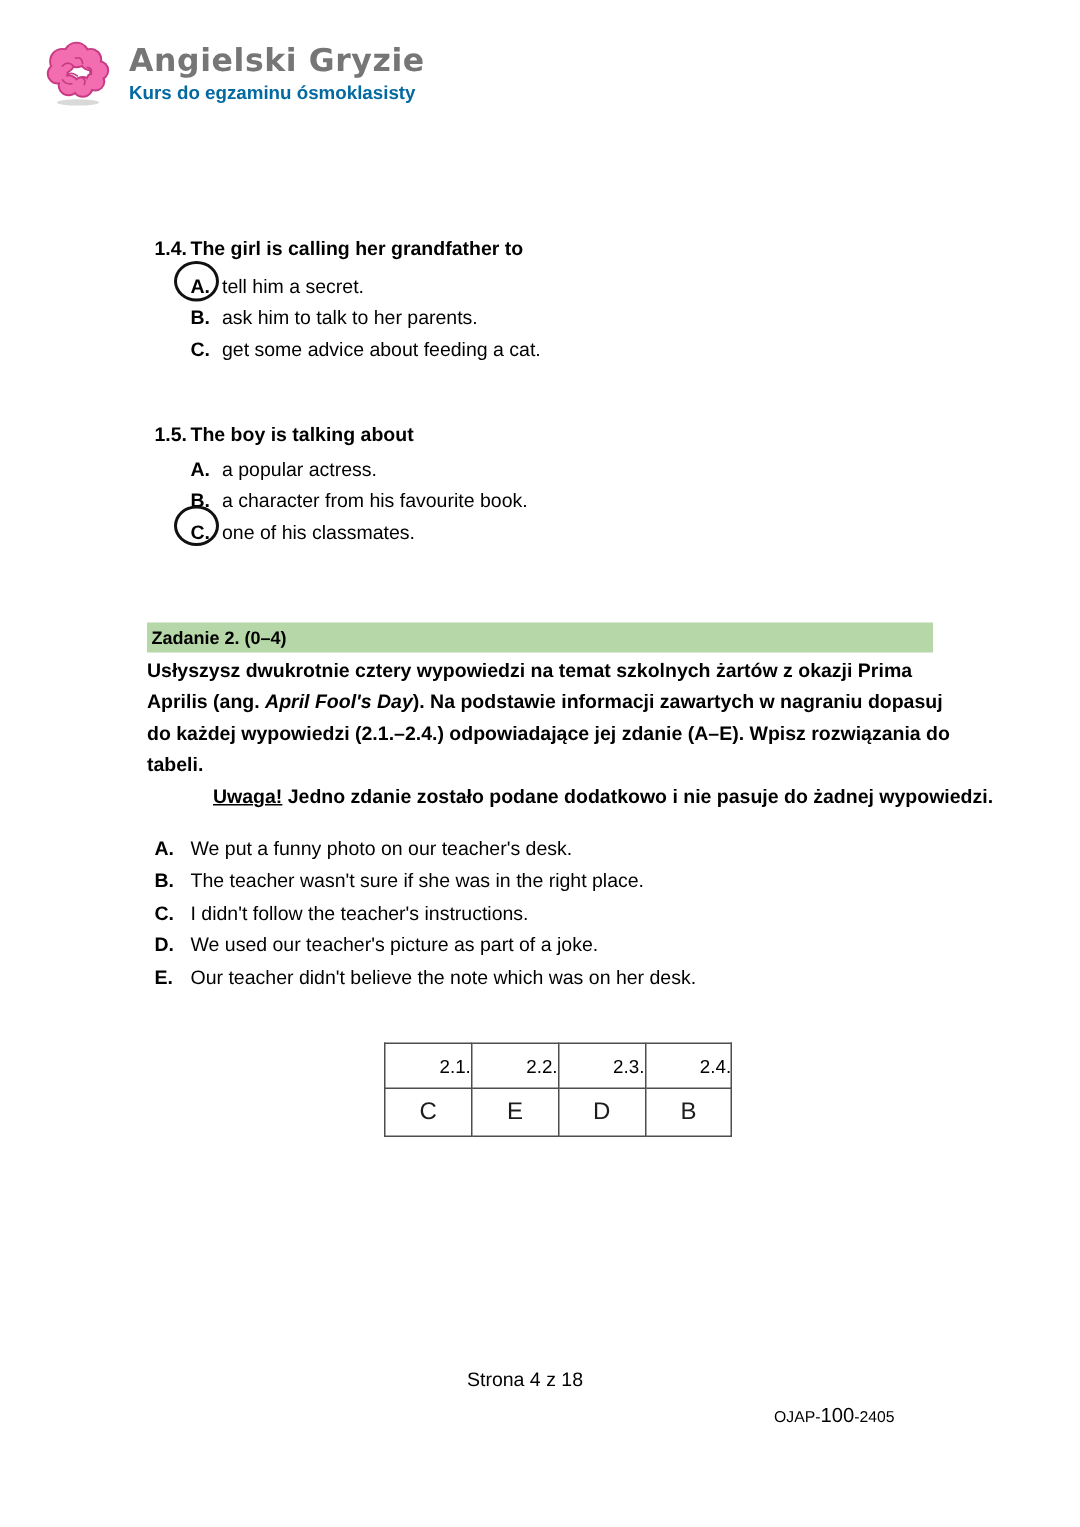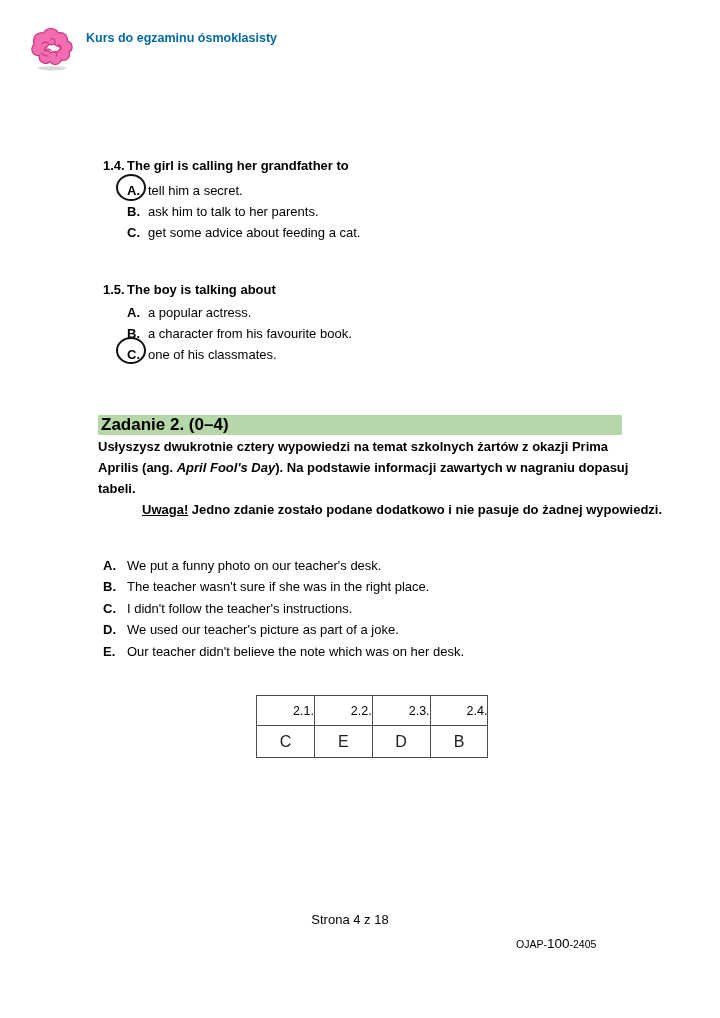--- a/index.html
+++ b/index.html
@@ -40,21 +40,21 @@
     position:absolute; width:30px; height:27px;
     border:2px solid #111; border-radius:50%;
     background:transparent;
   }
   .circle-14 { left:116px; top:174px; }
   .circle-15 { left:116px; top:337px; }
 
   
   .task-heading {
     position:absolute; left:98px; top:415px; width:524px; height:20px;
-    background:#b6d7a8; font-size:17px; font-weight:bold; line-height:20px;
+    background:#b6d7a8; font-size:12px; font-weight:bold; line-height:20px;
     padding-left:3px;
   }
   .task-body { position:absolute; left:98px; top:436px; width:540px; font-size:13px; }
   .tline { line-height:21px; white-space:nowrap; }
   .b  { font-weight:bold; }
   .bi { font-weight:bold; font-style:italic; }
   .bu { font-weight:bold; text-decoration:underline;margin-left:44px; }
 
   
   .statements { position:absolute; left:103px; top:555px; font-size:13px; }
@@ -111,20 +111,21 @@
       <g fill="none" stroke="#c93a85" stroke-width="2.2" stroke-linecap="round">
         <path d="M30 40 q7 -7 14 0"></path>
         <path d="M47 30 q8 -2 9 7"></path>
         <path d="M62 42 q7 1 5 9"></path>
         <path d="M36 52 q6 -5 13 1"></path>
         <path d="M30 58 q4 6 12 5"></path>
         <path d="M55 55 q6 3 3 9"></path>
       </g>
     </svg>
     <div class="brand-text">
+      <div class="brand-title">Angielski Gryzie</div>
       <div class="brand-subtitle">Kurs do egzaminu ósmoklasisty</div>
     </div>
   </div>
 
   <div class="question q14">
     <div class="stem-row">
       <span class="qnum">1.4.</span>
       <span class="stem">The girl is calling her grandfather to</span>
     </div>
     <div class="opts">
@@ -167,20 +168,23 @@
   <div class="answer-circle circle-15"></div>
 
   <div class="task-heading">Zadanie 2. (0–4)</div>
 
   <div class="task-body">
     <div class="tline">
       <span class="b">Usłyszysz dwukrotnie cztery wypowiedzi na temat szkolnych żartów z okazji Prima</span>
     </div>
     <div class="tline">
       <span class="b">Aprilis (ang. </span><span class="bi">April Fool's Day</span><span class="b">). Na podstawie informacji zawartych w nagraniu dopasuj</span>
+    </div>
+    <div class="tline">
+      <span class="b">do każdej wypowiedzi (2.1.–2.4.) odpowiadające jej zdanie (A–E). Wpisz rozwiązania do</span>
     </div>
     <div class="tline">
       <span class="b">tabeli.</span>
     </div>
     <div class="tline">
       <span class="bu">Uwaga!</span><span class="b"> Jedno zdanie zostało podane dodatkowo i nie pasuje do żadnej wypowiedzi.</span>
     </div>
   </div>
 
   <div class="statements">

